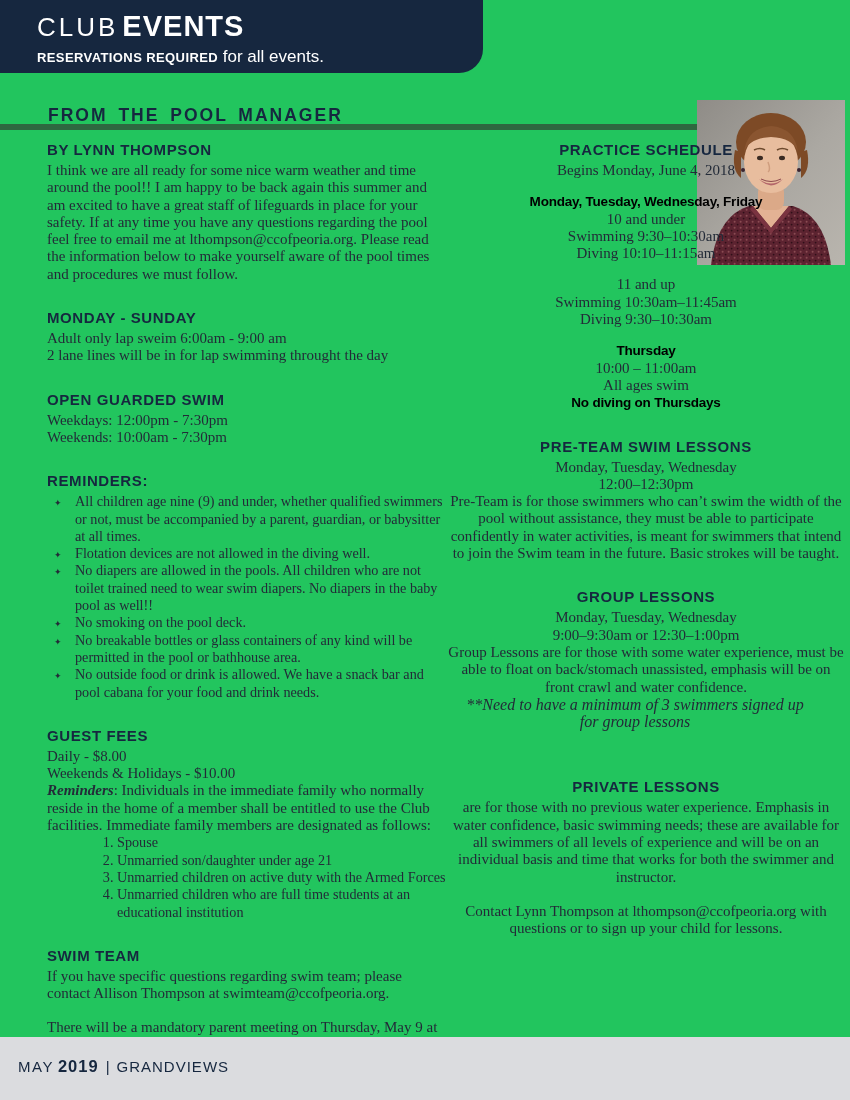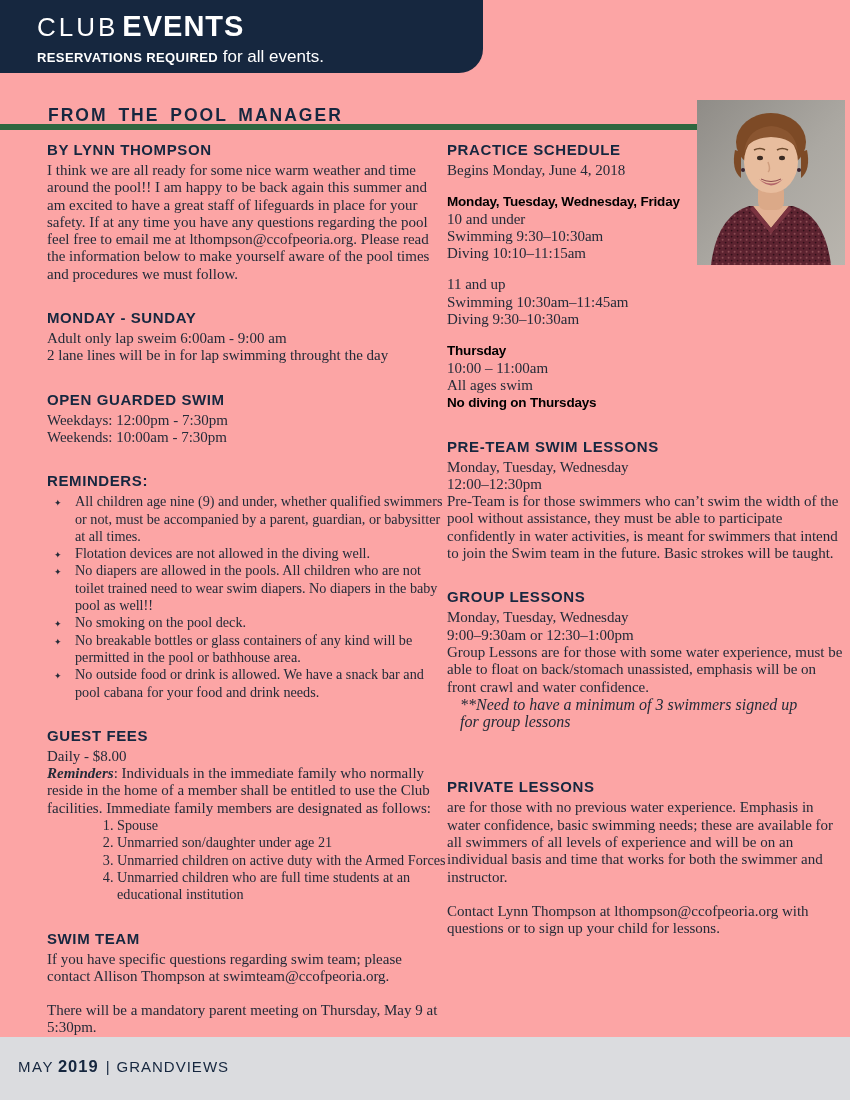--- a/index.html
+++ b/index.html
@@ -1,16 +1,16 @@
 <!DOCTYPE html>
 <html><head>
 <meta charset="utf-8">
 <style>
   html,body{margin:0;padding:0;background:#fff;}
-  .page{position:relative;width:850px;height:1100px;background:#fca5a5;overflow:hidden;
+  .page{position:relative;width:850px;height:1100px;background:#22c55e;overflow:hidden;
         font-family:"Liberation Serif",serif;}
 
   
   .masthead{position:absolute;left:0;top:0;width:483px;height:73px;background:#16273f;
             border-bottom-right-radius:24px;box-sizing:border-box;padding:10px 0 0 37px;color:#fff;}
   .masthead-title{white-space:nowrap;}
   .t-light{font-family:"Liberation Sans",sans-serif;font-weight:400;font-size:26px;letter-spacing:3px;}
   .t-bold{font-family:"Liberation Sans",sans-serif;font-weight:700;font-size:29px;letter-spacing:1px;}
   .masthead-sub{margin-top:4px;white-space:nowrap;}
   .s-bold{font-family:"Liberation Sans",sans-serif;font-weight:700;font-size:13px;letter-spacing:.4px;}
@@ -22,21 +22,21 @@
             letter-spacing:2px;word-spacing:4px;}
   .green-rule{position:absolute;left:0;top:124px;width:700px;height:6px;background:#2e6740;}
 
   
   .photo{position:absolute;left:697px;top:100px;width:148px;height:165px;margin:0;}
   .photo svg{display:block;}
 
   
   .col{position:absolute;top:141px;}
   .col-left{left:47px;width:401px;}
-  .col-right{left:447px;width:398px;}
+  .col-right{left:447px;width:398px;text-align:center;}
 
   .sec-head{margin:26px 0 3px;font-family:"Liberation Sans",sans-serif;font-weight:700;
             font-size:15px;line-height:18px;color:#16273f;letter-spacing:.6px;}
   section:first-of-type > .sec-head.first{margin-top:0;}
   .body{margin:0;font-size:15px;line-height:17.3px;color:#232b38;}
   .sub-bold{margin:14px 0 0;font-family:"Liberation Sans",sans-serif;font-weight:700;
             font-size:13.5px;line-height:17.3px;color:#000;letter-spacing:-.2px;}
   .mt{margin-top:14px;}
   .mt-lg{margin-top:48px;}
 
@@ -141,20 +141,21 @@
         <li><span class="blt">✦</span><span>No diapers are allowed in the pools.  All children who are not toilet trained need to wear swim diapers.  No diapers in the baby pool as well!!</span></li>
         <li><span class="blt">✦</span><span>No smoking on the pool deck.</span></li>
         <li><span class="blt">✦</span><span>No breakable bottles or glass containers of any kind will be permitted in the pool or bathhouse area.</span></li>
         <li><span class="blt">✦</span><span>No outside food or drink is allowed.  We have a snack bar and pool cabana for your food and drink needs.</span></li>
       </ul>
     </section>
 
     <section>
       <h3 class="sec-head">GUEST FEES</h3>
       <p class="body">Daily - $8.00</p>
+      <p class="body">Weekends &amp; Holidays - $10.00</p>
       <p class="body"><em class="rem-label">Reminders</em><span>:  Individuals in the immediate family who normally reside in the home of a member shall be entitled to use the Club facilities.  Immediate family members are designated as follows:</span></p>
       <ol class="numbered">
         <li>Spouse</li>
         <li>Unmarried son/daughter under age 21</li>
         <li>Unmarried children on active duty with the Armed Forces</li>
         <li>Unmarried children who are full time students at an educational institution</li>
       </ol>
     </section>
 
     <section>

